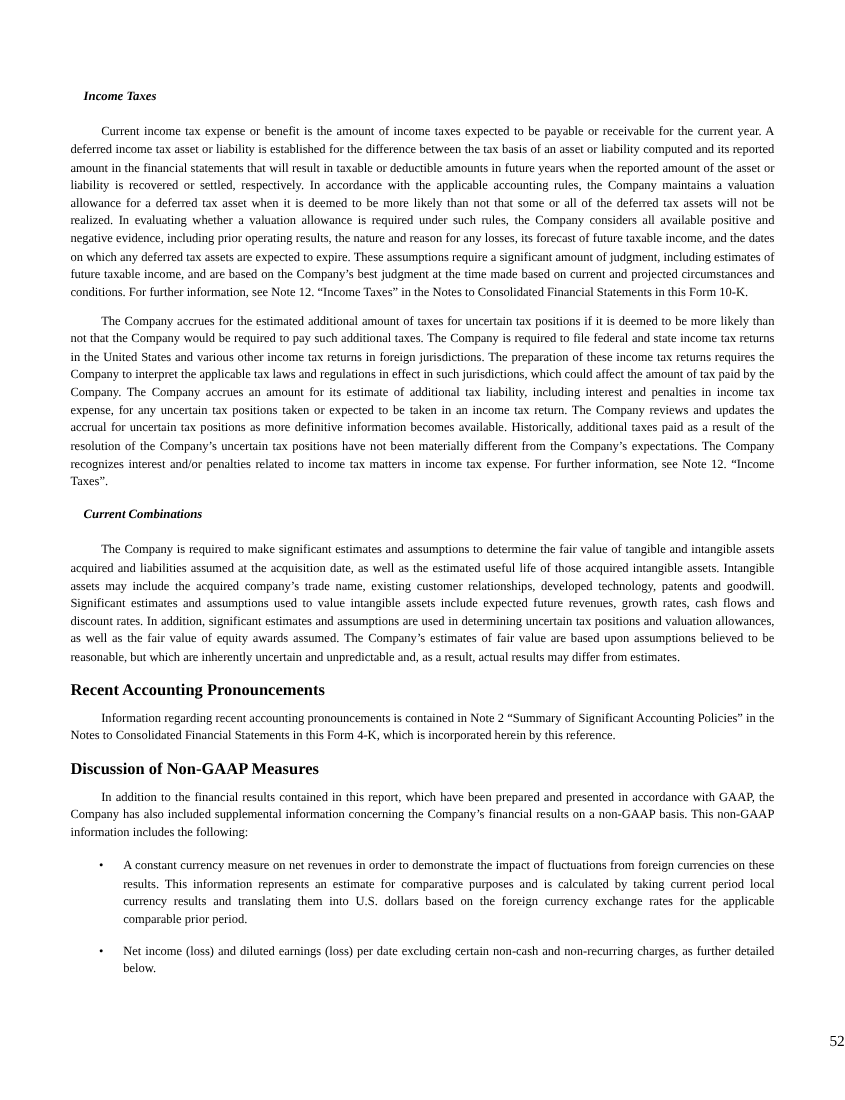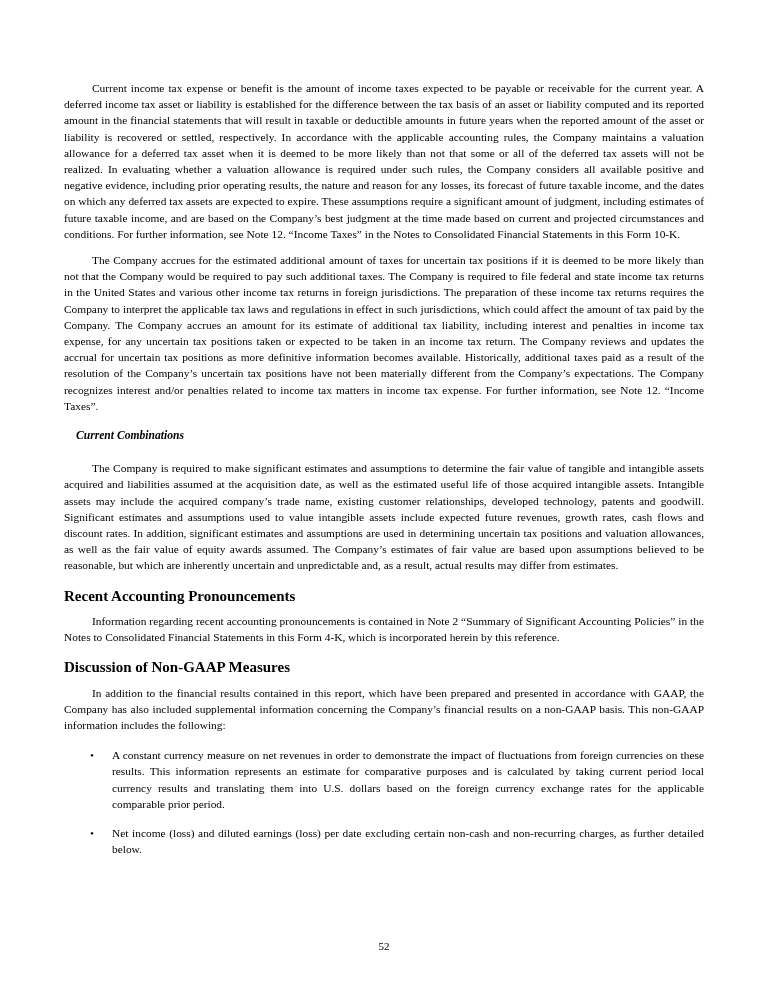--- a/index.html
+++ b/index.html
@@ -57,30 +57,31 @@
   }
   .bullet-text {
     flex: 1;
     text-align: justify;
   }
   .page-footer {
     position: absolute;
     left: 0;
     top: 940px;
     width: 768px;
-    text-align: center;
-    font-size: 11px;
+    text-align: right;
+    font-size: 14px;
   }
 </style>
 </head>
 <body>
 
 <div class="page">
   <div class="body-text">
 
+    <h3 class="subheading">Income Taxes</h3>
     <p class="para">Current income tax expense or benefit is the amount of income taxes expected to be payable or receivable for the current year. A deferred income tax asset or liability is established for the difference between the tax basis of an asset or liability computed and its reported amount in the financial statements that will result in taxable or deductible amounts in future years when the reported amount of the asset or liability is recovered or settled, respectively. In accordance with the applicable accounting rules, the Company maintains a valuation allowance for a deferred tax asset when it is deemed to be more likely than not that some or all of the deferred tax assets will not be realized. In evaluating whether a valuation allowance is required under such rules, the Company considers all available positive and negative evidence, including prior operating results, the nature and reason for any losses, its forecast of future taxable income, and the dates on which any deferred tax assets are expected to expire. These assumptions require a significant amount of judgment, including estimates of future taxable income, and are based on the Company’s best judgment at the time made based on current and projected circumstances and conditions. For further information, see Note 12. “Income Taxes” in the Notes to Consolidated Financial Statements in this Form 10-K.</p>
     <p class="para">The Company accrues for the estimated additional amount of taxes for uncertain tax positions if it is deemed to be more likely than not that the Company would be required to pay such additional taxes. The Company is required to file federal and state income tax returns in the United States and various other income tax returns in foreign jurisdictions. The preparation of these income tax returns requires the Company to interpret the applicable tax laws and regulations in effect in such jurisdictions, which could affect the amount of tax paid by the Company. The Company accrues an amount for its estimate of additional tax liability, including interest and penalties in income tax expense, for any uncertain tax positions taken or expected to be taken in an income tax return. The Company reviews and updates the accrual for uncertain tax positions as more definitive information becomes available. Historically, additional taxes paid as a result of the resolution of the Company’s uncertain tax positions have not been materially different from the Company’s expectations. The Company recognizes interest and/or penalties related to income tax matters in income tax expense. For further information, see Note 12. “Income Taxes”.</p>
 
     <h3 class="subheading section-gap">Current Combinations</h3>
     <p class="para">The Company is required to make significant estimates and assumptions to determine the fair value of tangible and intangible assets acquired and liabilities assumed at the acquisition date, as well as the estimated useful life of those acquired intangible assets. Intangible assets may include the acquired company’s trade name, existing customer relationships, developed technology, patents and goodwill. Significant estimates and assumptions used to value intangible assets include expected future revenues, growth rates, cash flows and discount rates. In addition, significant estimates and assumptions are used in determining uncertain tax positions and valuation allowances, as well as the fair value of equity awards assumed. The Company’s estimates of fair value are based upon assumptions believed to be reasonable, but which are inherently uncertain and unpredictable and, as a result, actual results may differ from estimates.</p>
 
     <h2 class="mainheading">Recent Accounting Pronouncements</h2>
     <p class="para">Information regarding recent accounting pronouncements is contained in Note 2 “Summary of Significant Accounting Policies” in the Notes to Consolidated Financial Statements in this Form 4-K, which is incorporated herein by this reference.</p>
 
     <h2 class="mainheading">Discussion of Non-GAAP Measures</h2>

